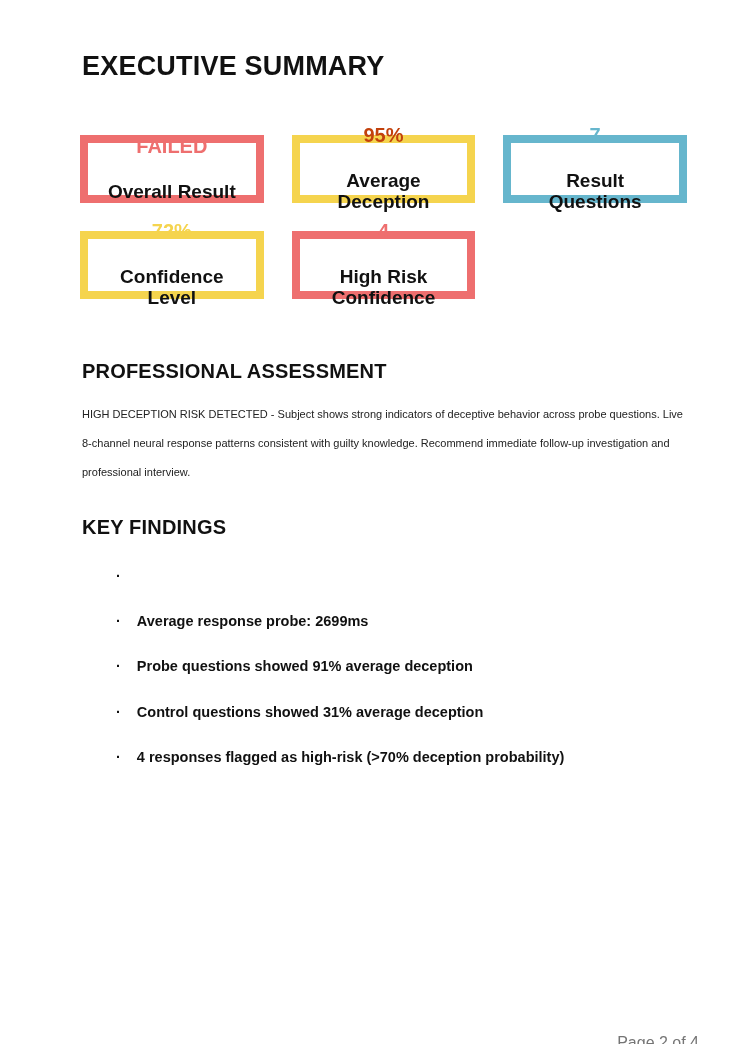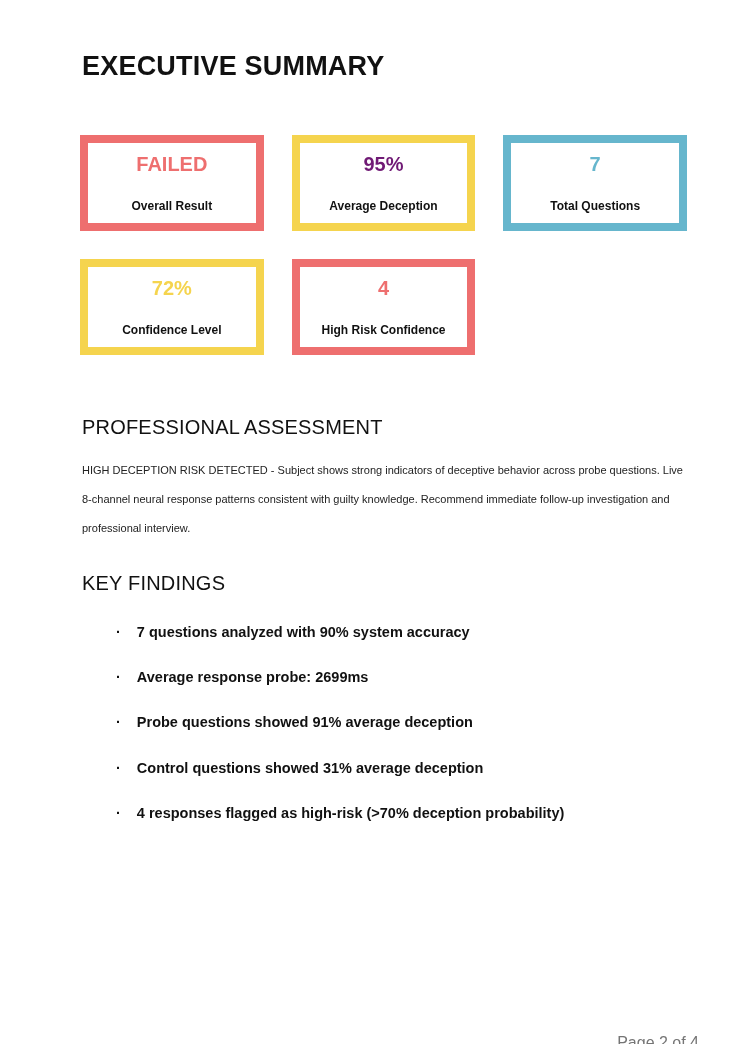--- a/index.html
+++ b/index.html
@@ -26,44 +26,44 @@
     line-height: 1.1;
   }
   .cards {
     margin-top: 45px;
     margin-left: -2px;
     display: grid;
     grid-template-columns: repeat(3, 1fr);
     gap: 12px;
   }
   .card {
-    height: 96px;
+    height: 68px;
     border: 8px solid #cccccc;
     background: #ffffff;
     display: flex;
     flex-direction: column;
     align-items: center;
     justify-content: center;
     gap: 9px;
     text-align: center;
   }
   .card-value {
     font-size: 20px;
     font-weight: bold;
     line-height: 1.1;
   }
   .card-label {
-    font-size: 12px;
+    font-size: 19px;
     font-weight: bold;
     color: #111111;
     line-height: 1.1;
   }
   .section-heading {
     font-size: 20px;
-    font-weight: normal;
+    font-weight: bold;
     color: #111111;
     letter-spacing: 0.2px;
   }
   .assessment-heading { margin-top: 53px; }
   .assessment-body {
     margin-top: 17px;
     font-size: 11px;
     line-height: 29px;
     color: #222222;
     max-width: 650px;
@@ -104,45 +104,44 @@
 <div class="page">
 
   <h1 class="page-title">EXECUTIVE SUMMARY</h1>
 
   <div class="cards">
     <div class="card" style="border-color: rgb(238, 111, 111);">
       <div class="card-value" style="color: rgb(238, 111, 111);">FAILED</div>
       <div class="card-label">Overall Result</div>
     </div>
     <div class="card" style="border-color: rgb(245, 212, 78);">
-      <div class="card-value" style="color: #701a75;">95%</div>
+      <div class="card-value" style="color: #c2410c;">95%</div>
       <div class="card-label">Average Deception</div>
     </div>
     <div class="card" style="border-color: rgb(102, 182, 205);">
       <div class="card-value" style="color: rgb(102, 182, 205);">7</div>
-      <div class="card-label">Total Questions</div>
+      <div class="card-label">Result Questions</div>
     </div>
     <div class="card" style="border-color: rgb(245, 212, 78);">
       <div class="card-value" style="color: rgb(245, 212, 78);">72%</div>
       <div class="card-label">Confidence Level</div>
     </div>
     <div class="card" style="border-color: rgb(238, 111, 111);">
       <div class="card-value" style="color: rgb(238, 111, 111);">4</div>
       <div class="card-label">High Risk Confidence</div>
     </div>
   </div>
 
   <h2 class="section-heading assessment-heading">PROFESSIONAL ASSESSMENT</h2>
   <p class="assessment-body">HIGH DECEPTION RISK DETECTED - Subject shows strong indicators of deceptive behavior across probe questions. Live 8-channel neural response patterns consistent with guilty knowledge. Recommend immediate follow-up investigation and professional interview.</p>
 
   <h2 class="section-heading findings-heading">KEY FINDINGS</h2>
   <ul class="findings-list">
     <li>
       <span class="bullet-marker">·</span>
-      <span>7 questions analyzed with 90% system accuracy</span>
     </li>
     <li>
       <span class="bullet-marker">·</span>
       <span>Average response probe: 2699ms</span>
     </li>
     <li>
       <span class="bullet-marker">·</span>
       <span>Probe questions showed 91% average deception</span>
     </li>
     <li>

